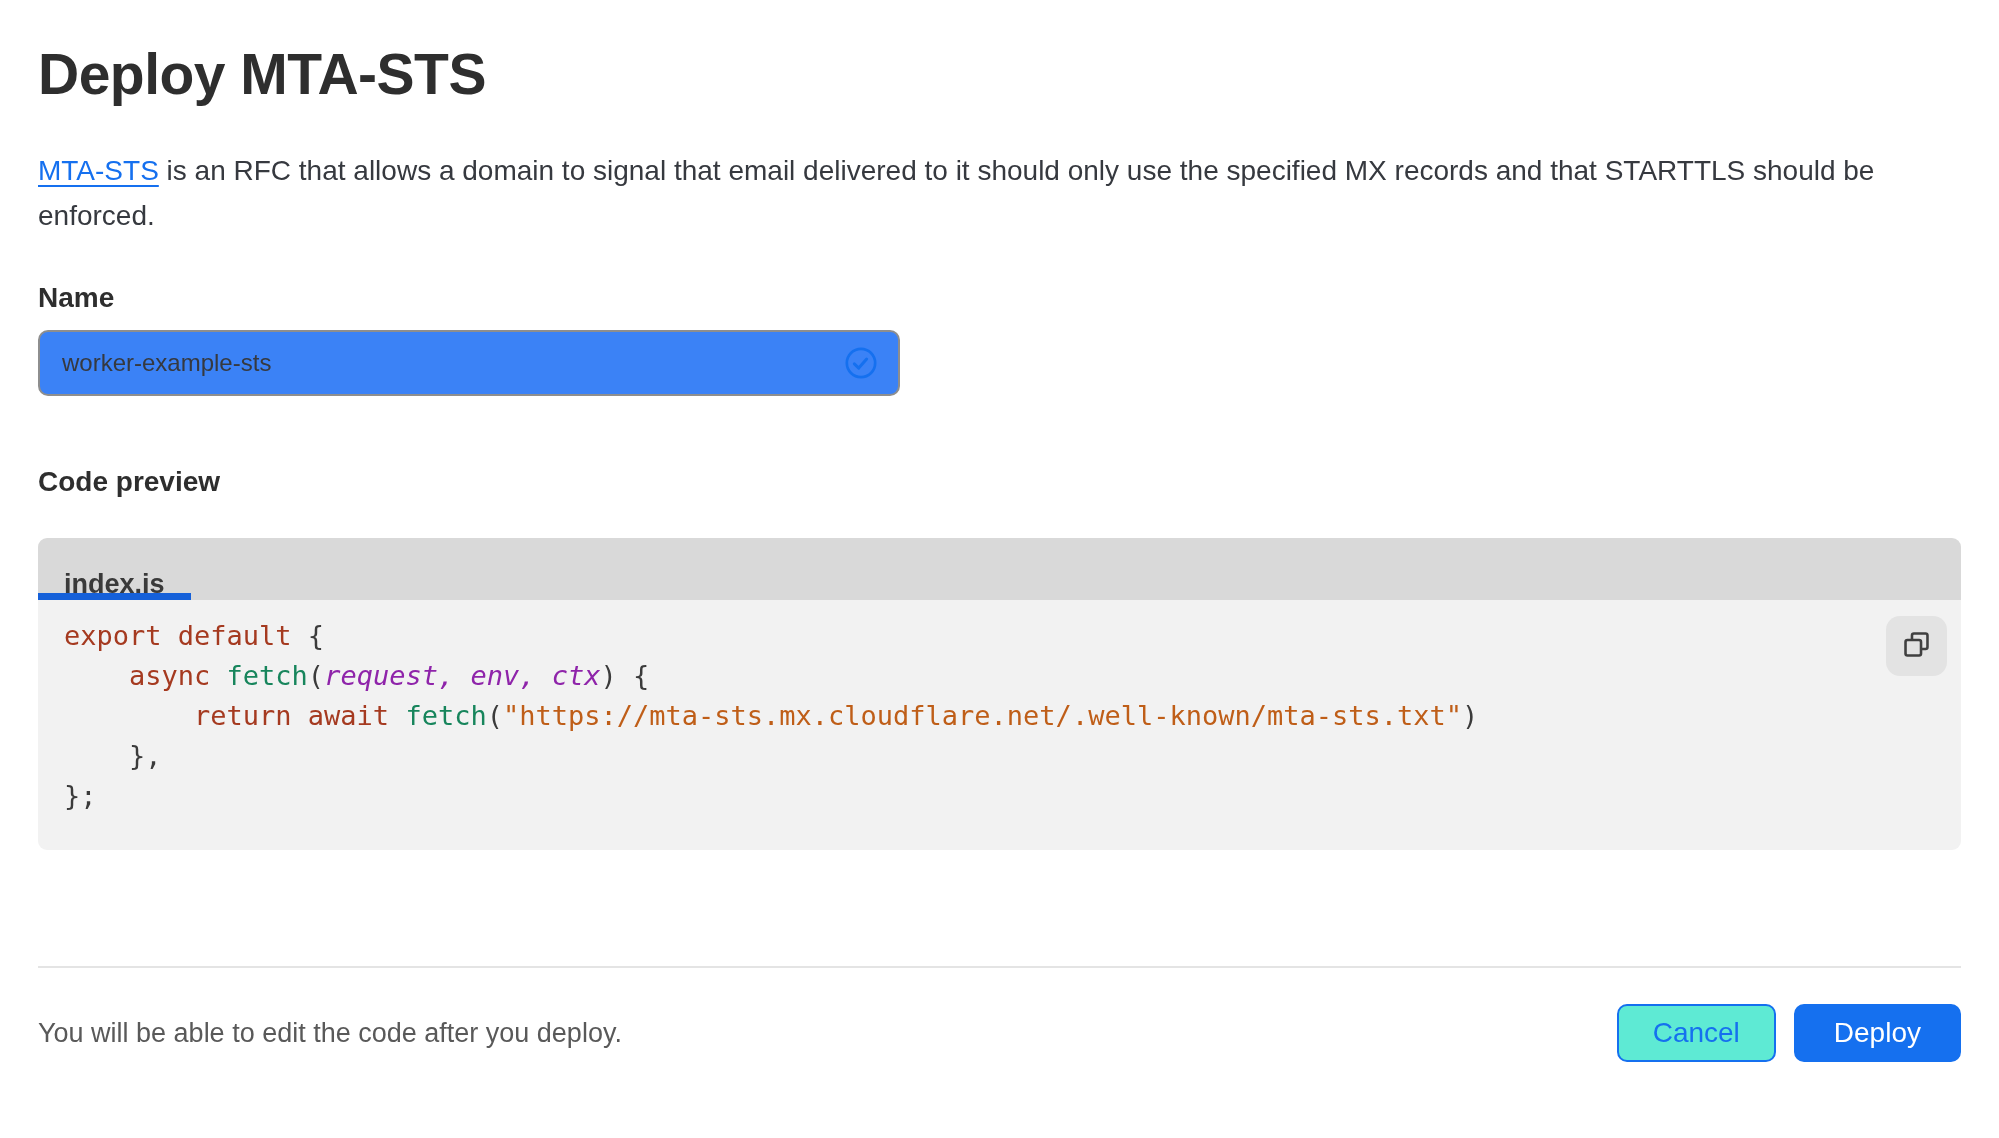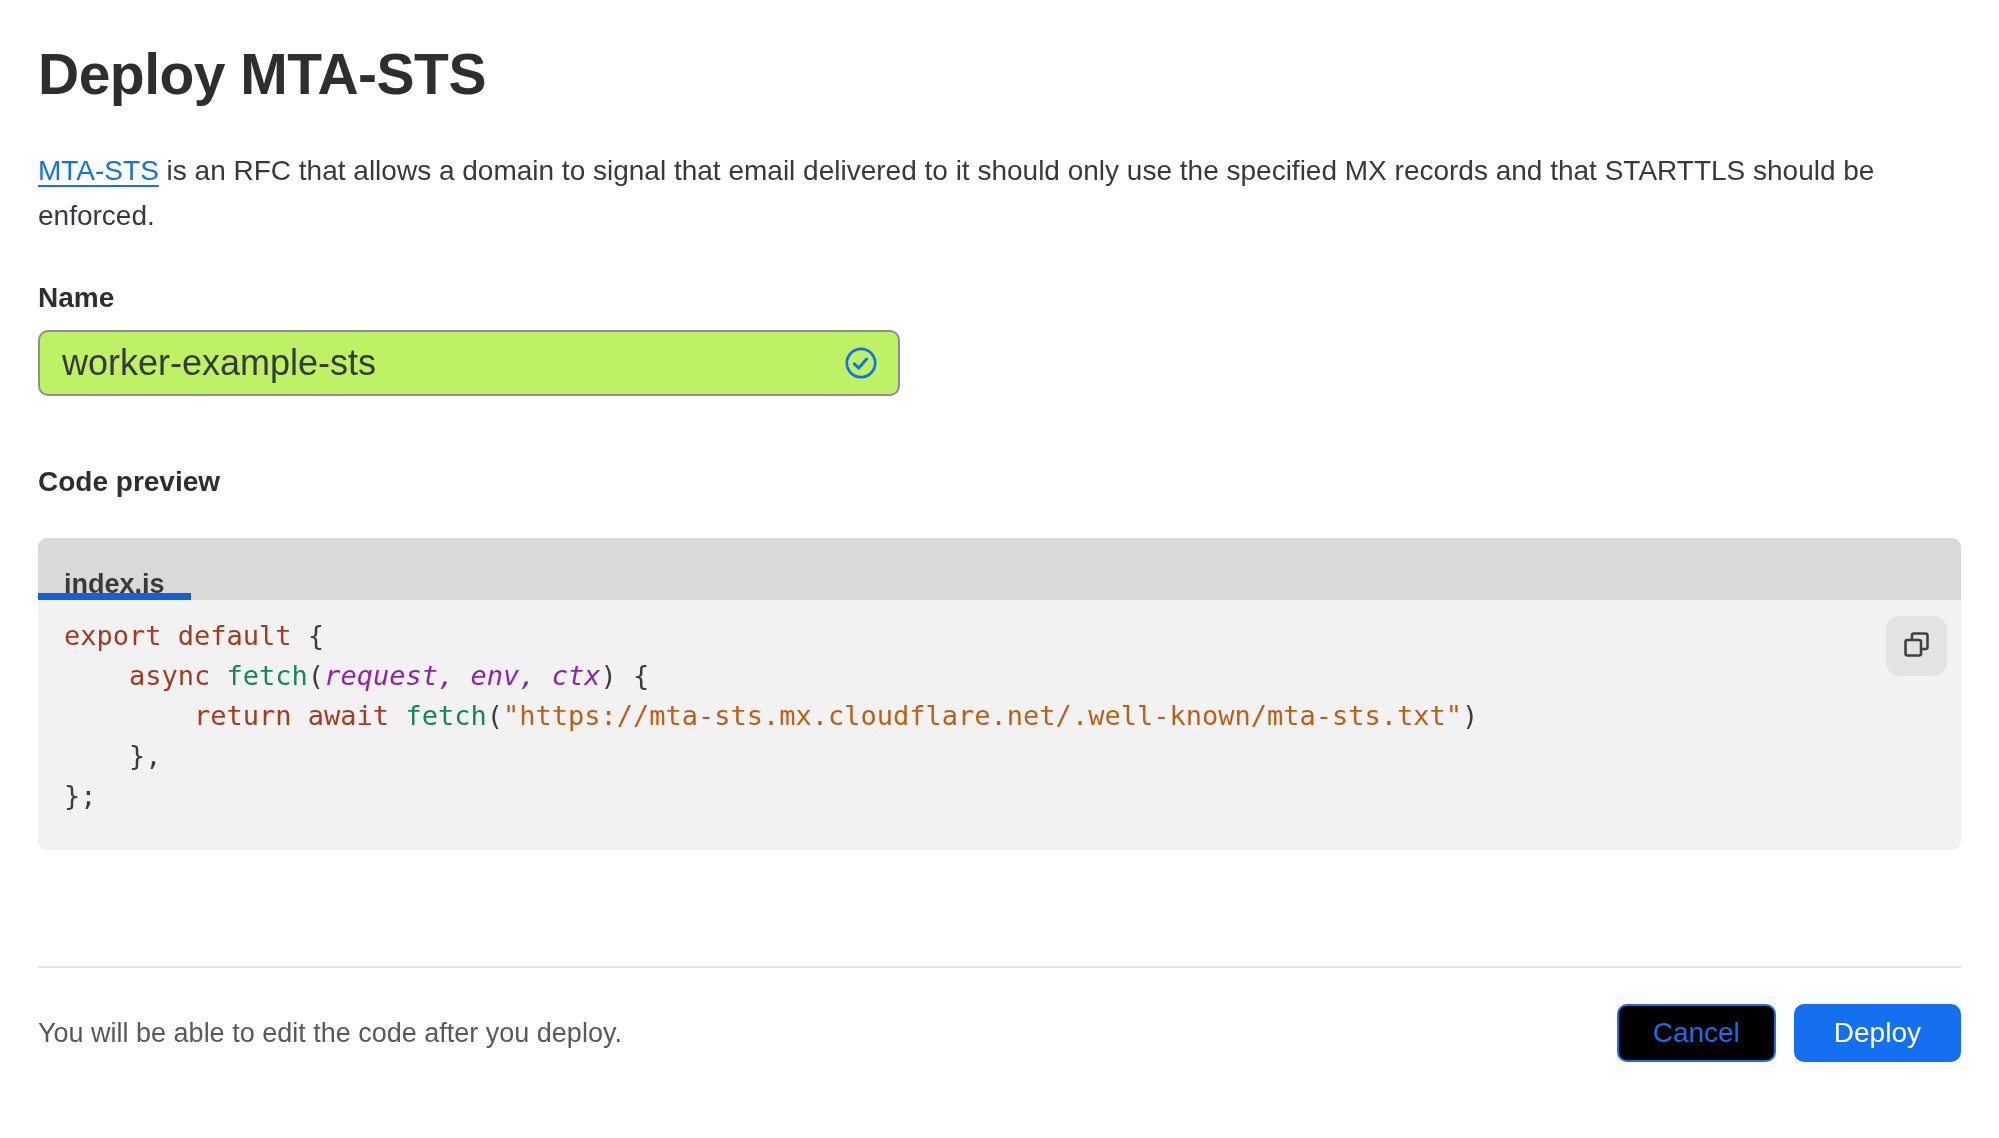--- a/index.html
+++ b/index.html
@@ -46,24 +46,24 @@
     margin-top: 16px;
     position: relative;
     width: 862px;
     height: 66px;
   }
   .input-wrap input {
     width: 100%; height: 100%;
     border: 2px solid var(--input-border, #8e8e8e);
     border-radius: 10px;
     padding: 0 70px 0 22px;
-    font-size: 36px;
+    font-size: 24px;
     font-family: "Liberation Sans", sans-serif;
     color: var(--text, #36393f);
-    background: #bef264;
+    background: #3b82f6;
     outline: none;
   }
   .input-valid-icon {
     position: absolute;
     right: 22px; top: 50%;
     transform: translateY(-50%);
     width: 34px; height: 34px;
     display: flex; align-items: center; justify-content: center;
   }
 
@@ -151,21 +151,21 @@
     height: 58px;
     border-radius: 10px;
     font-size: 28px;
     font-family: "Liberation Sans", sans-serif;
     display: inline-flex;
     align-items: center;
     justify-content: center;
     cursor: pointer;
   }
   .btn-secondary {
-    background: #000000;
+    background: #5eead4;
     border: 2px solid var(--accent, #1570ef);
     color: var(--accent, #1570ef);
     padding: 0 34px;
   }
   .btn-primary {
     background: var(--accent, #1570ef);
     border: 2px solid var(--accent, #1570ef);
     color: #ffffff;
     padding: 0 38px;
   }

